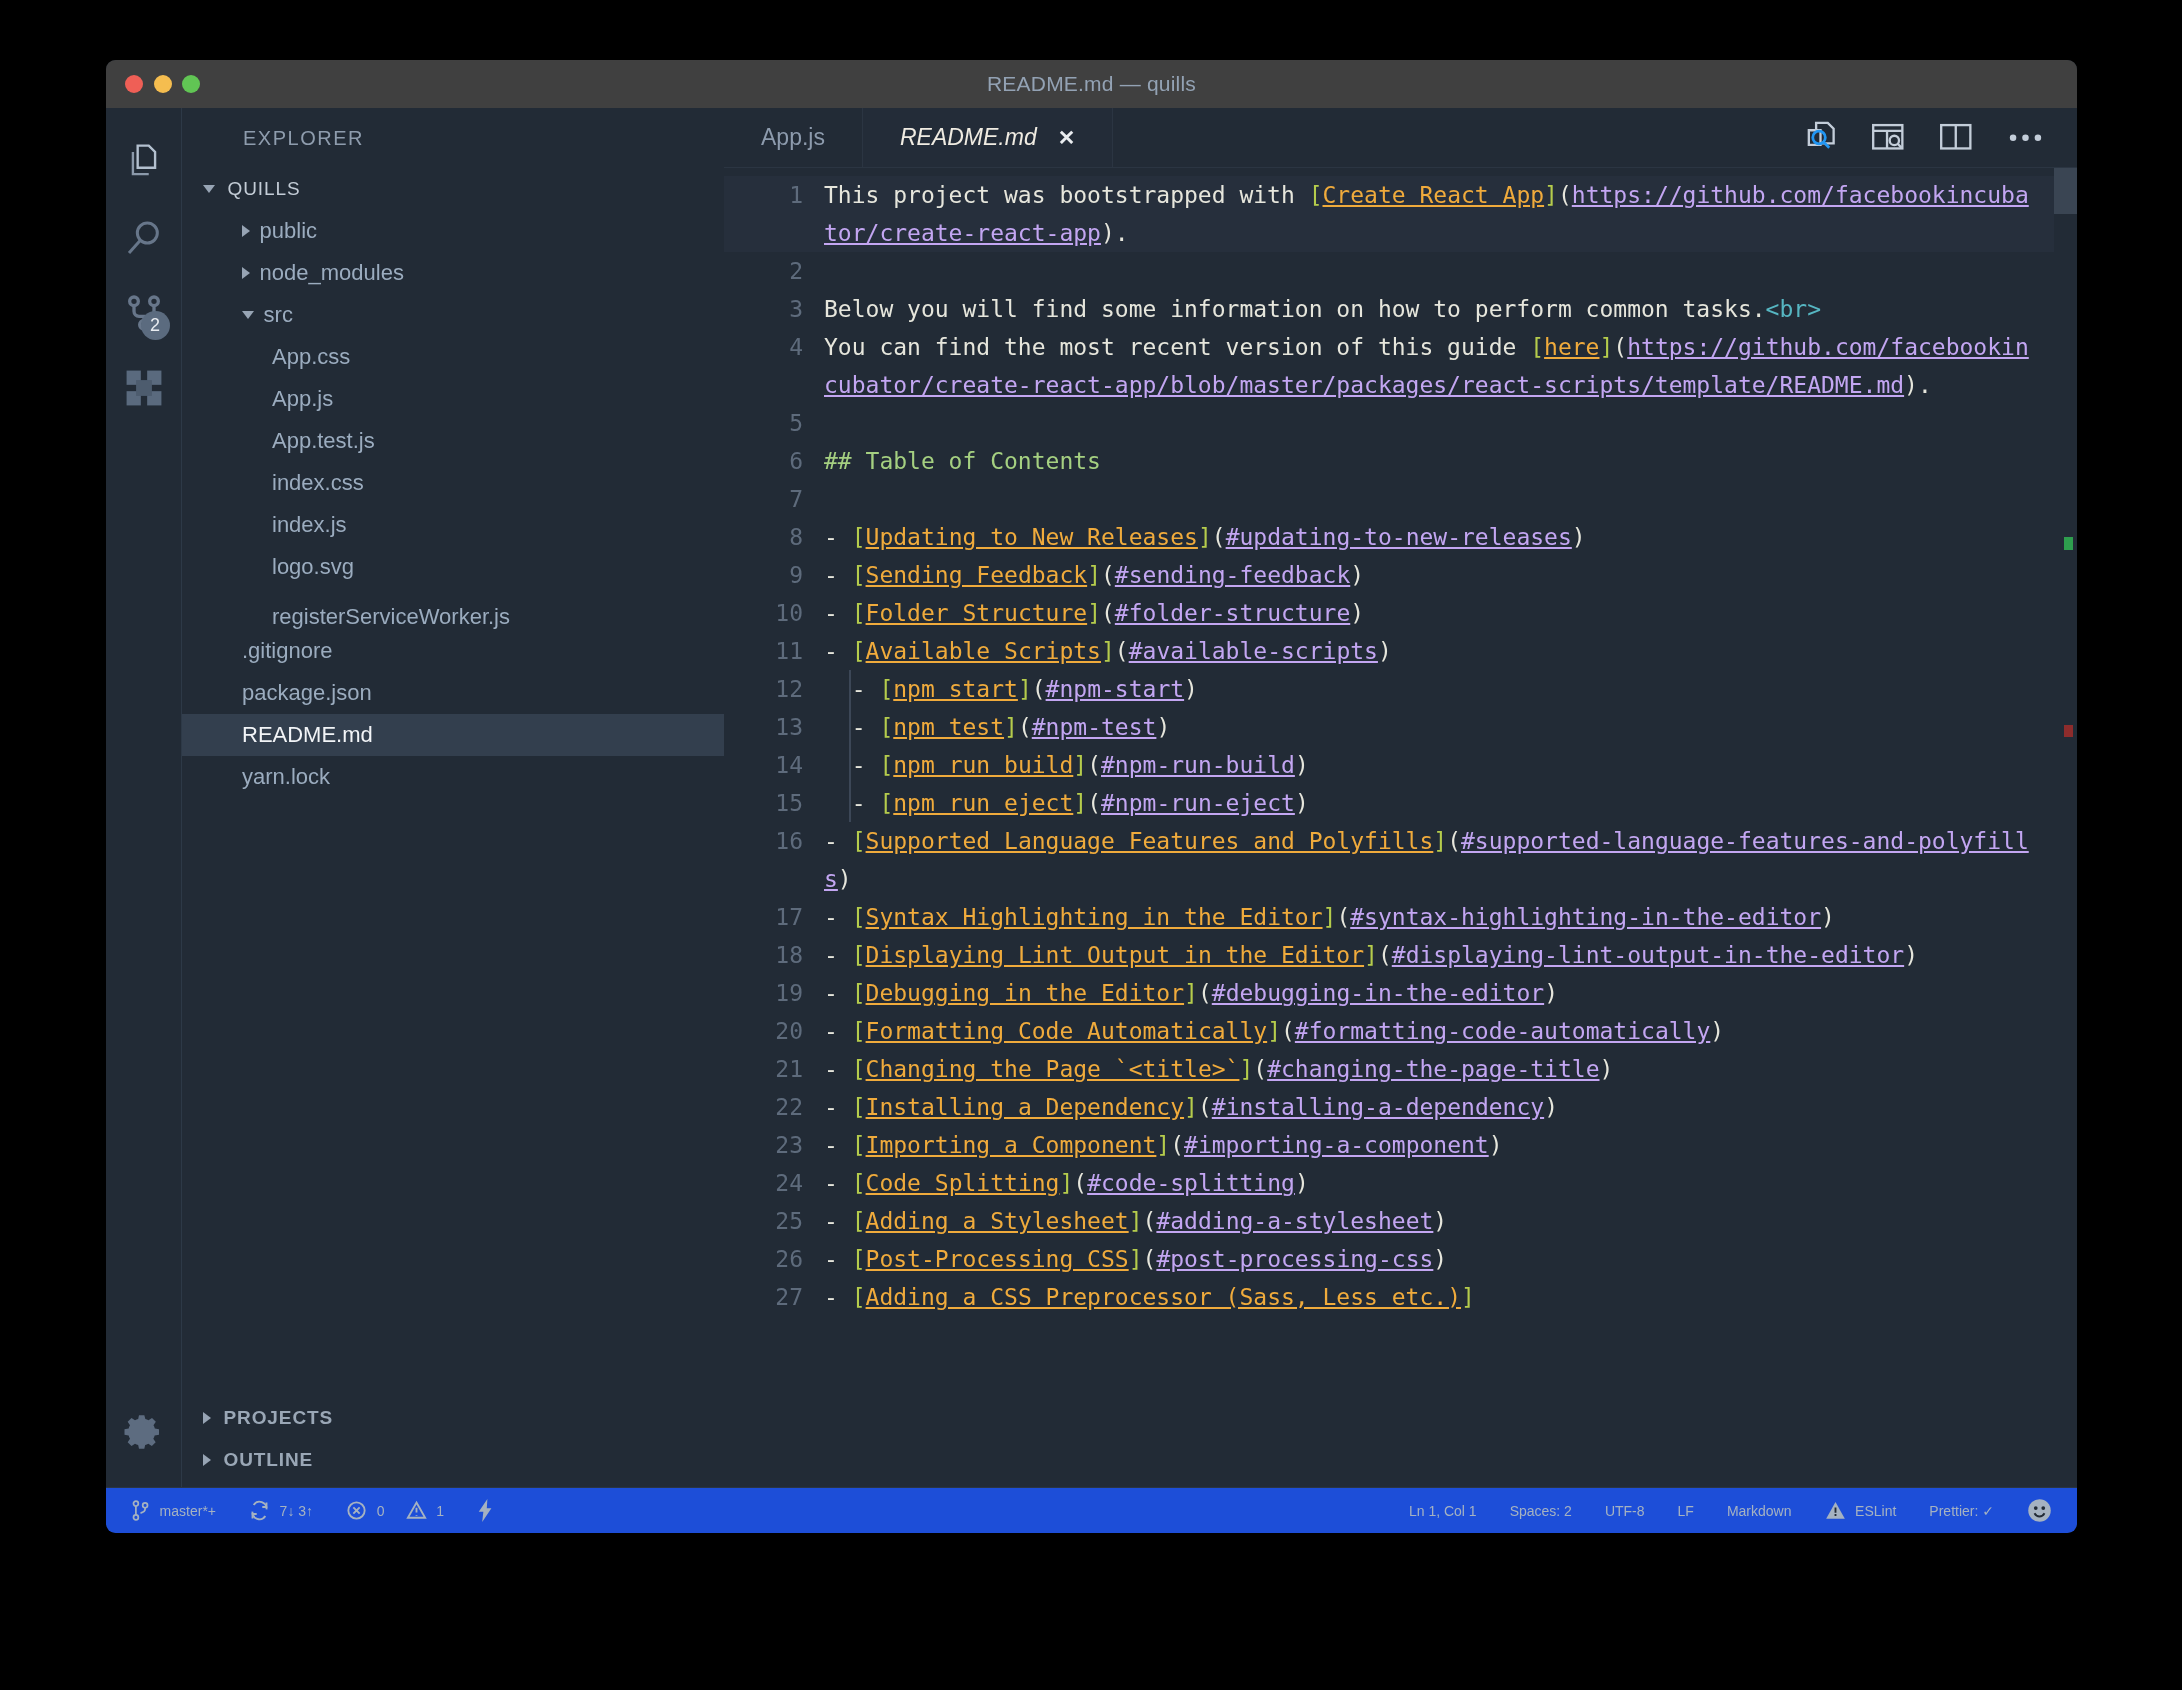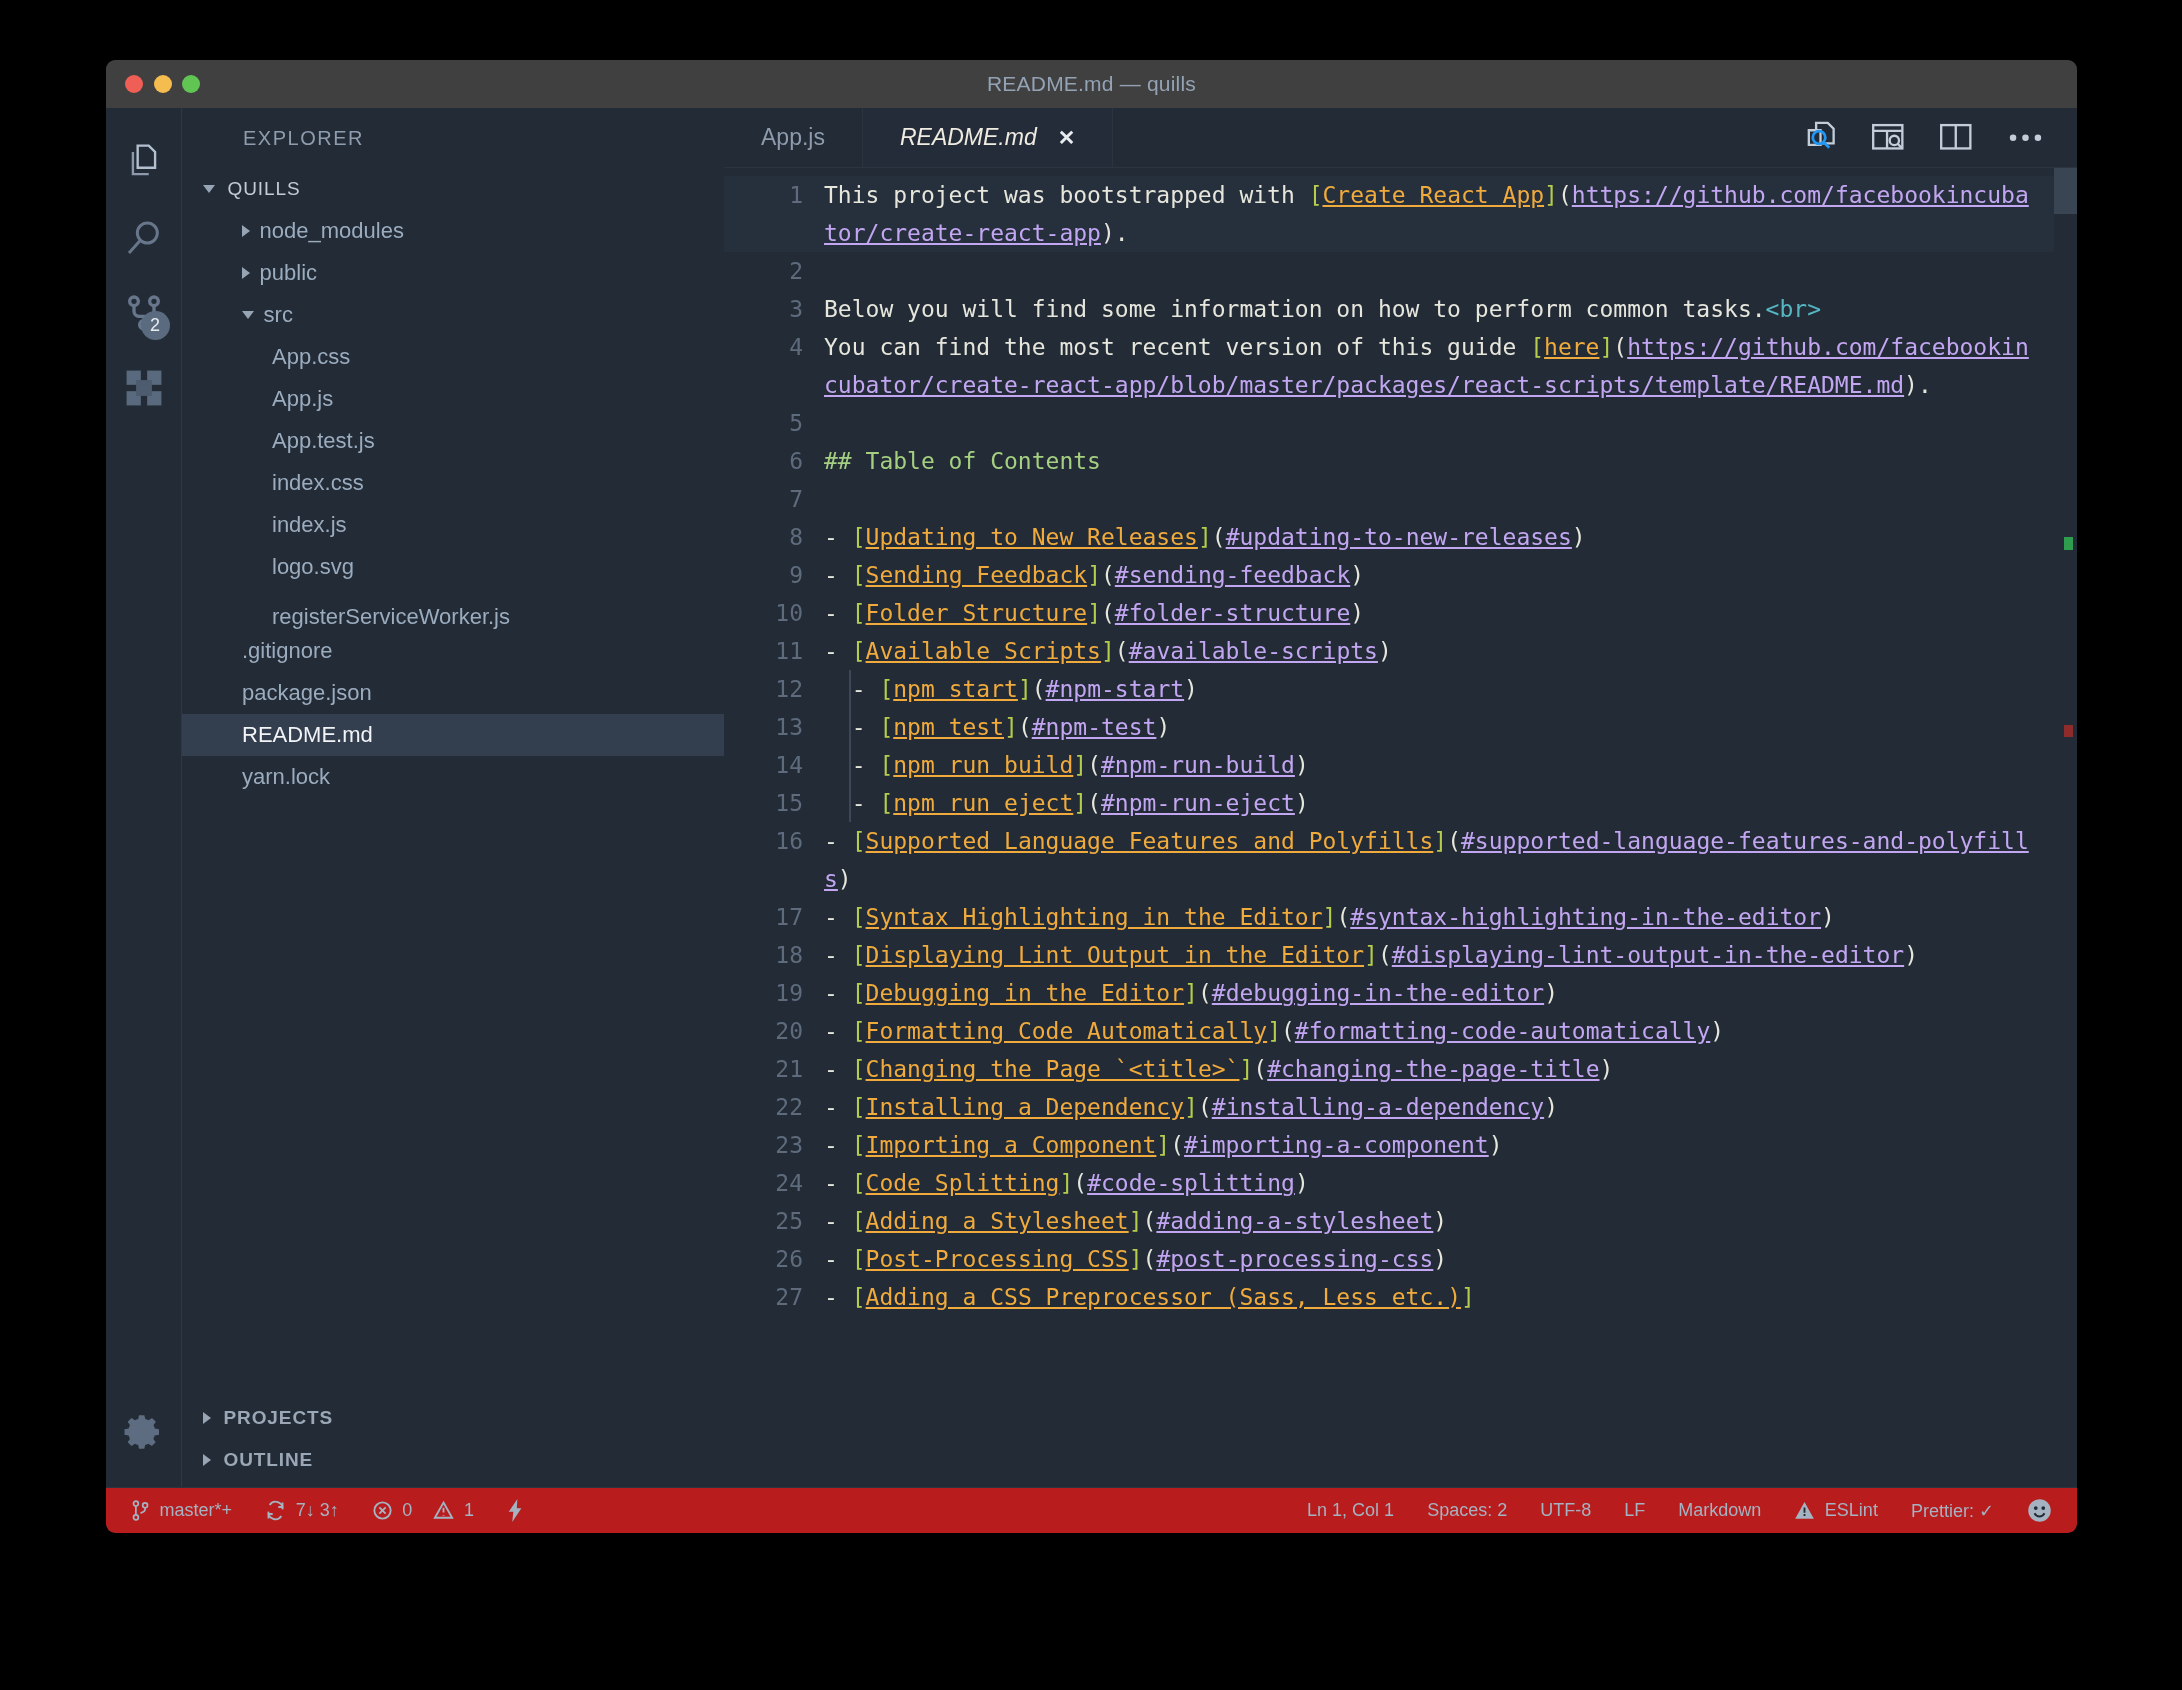--- a/index.html
+++ b/index.html
@@ -162,24 +162,24 @@
     position: absolute; right: 0; top: 0; bottom: 0; width: 23px;
     background: #222b36;
   }
   #scroll-thumb {
     position: absolute; right: 0; top: 0; width: 23px; height: 46px;
     background: #3a4553;
   }
   .ruler-mark { position: absolute; right: 3.8px; width: 9.6px; height: 12.5px; }
   
   #statusbar {
-    height: 46px; background: #b91c1c;
+    height: 46px; background: #1d4ed8;
     border-top: 1px solid #2b3542;
     display: flex; align-items: center;
-    font-size: 18px; color: #a5b2c1;
+    font-size: 14px; color: #a5b2c1;
     padding: 0 25px;
   }
   .sb-group { display: flex; align-items: center; gap: 9.6px; margin-right: 33px; }
   .sb-right { margin-left: auto; display: flex; align-items: center; }
   .sb-right .sb-group { margin-right: 0; margin-left: 33px; }
   .sb-ico { display: inline-flex; align-items: center; }
 </style>
 </head>
 <body>
 
@@ -257,25 +257,25 @@
       <div id="sidebar-title">EXPLORER</div>
 
       <div class="section-header">
         <span class="tri tri-down"></span>
         <span>QUILLS</span>
       </div>
 
       <div id="filetree">
           <div class="tree-row" style="padding-left: 60px;">
             <span class="tri tri-right"></span>
-            <span>node_modules</span>
+            <span>public</span>
           </div>
           <div class="tree-row" style="padding-left: 60px;">
             <span class="tri tri-right"></span>
-            <span>public</span>
+            <span>node_modules</span>
           </div>
           <div class="tree-row" style="padding-left: 60px;">
             <span class="tri tri-down"></span>
             <span>src</span>
           </div>
           <div class="tree-row" style="padding-left: 90px;">
             <span>App.css</span>
           </div>
           <div class="tree-row" style="padding-left: 90px;">
             <span>App.js</span>

